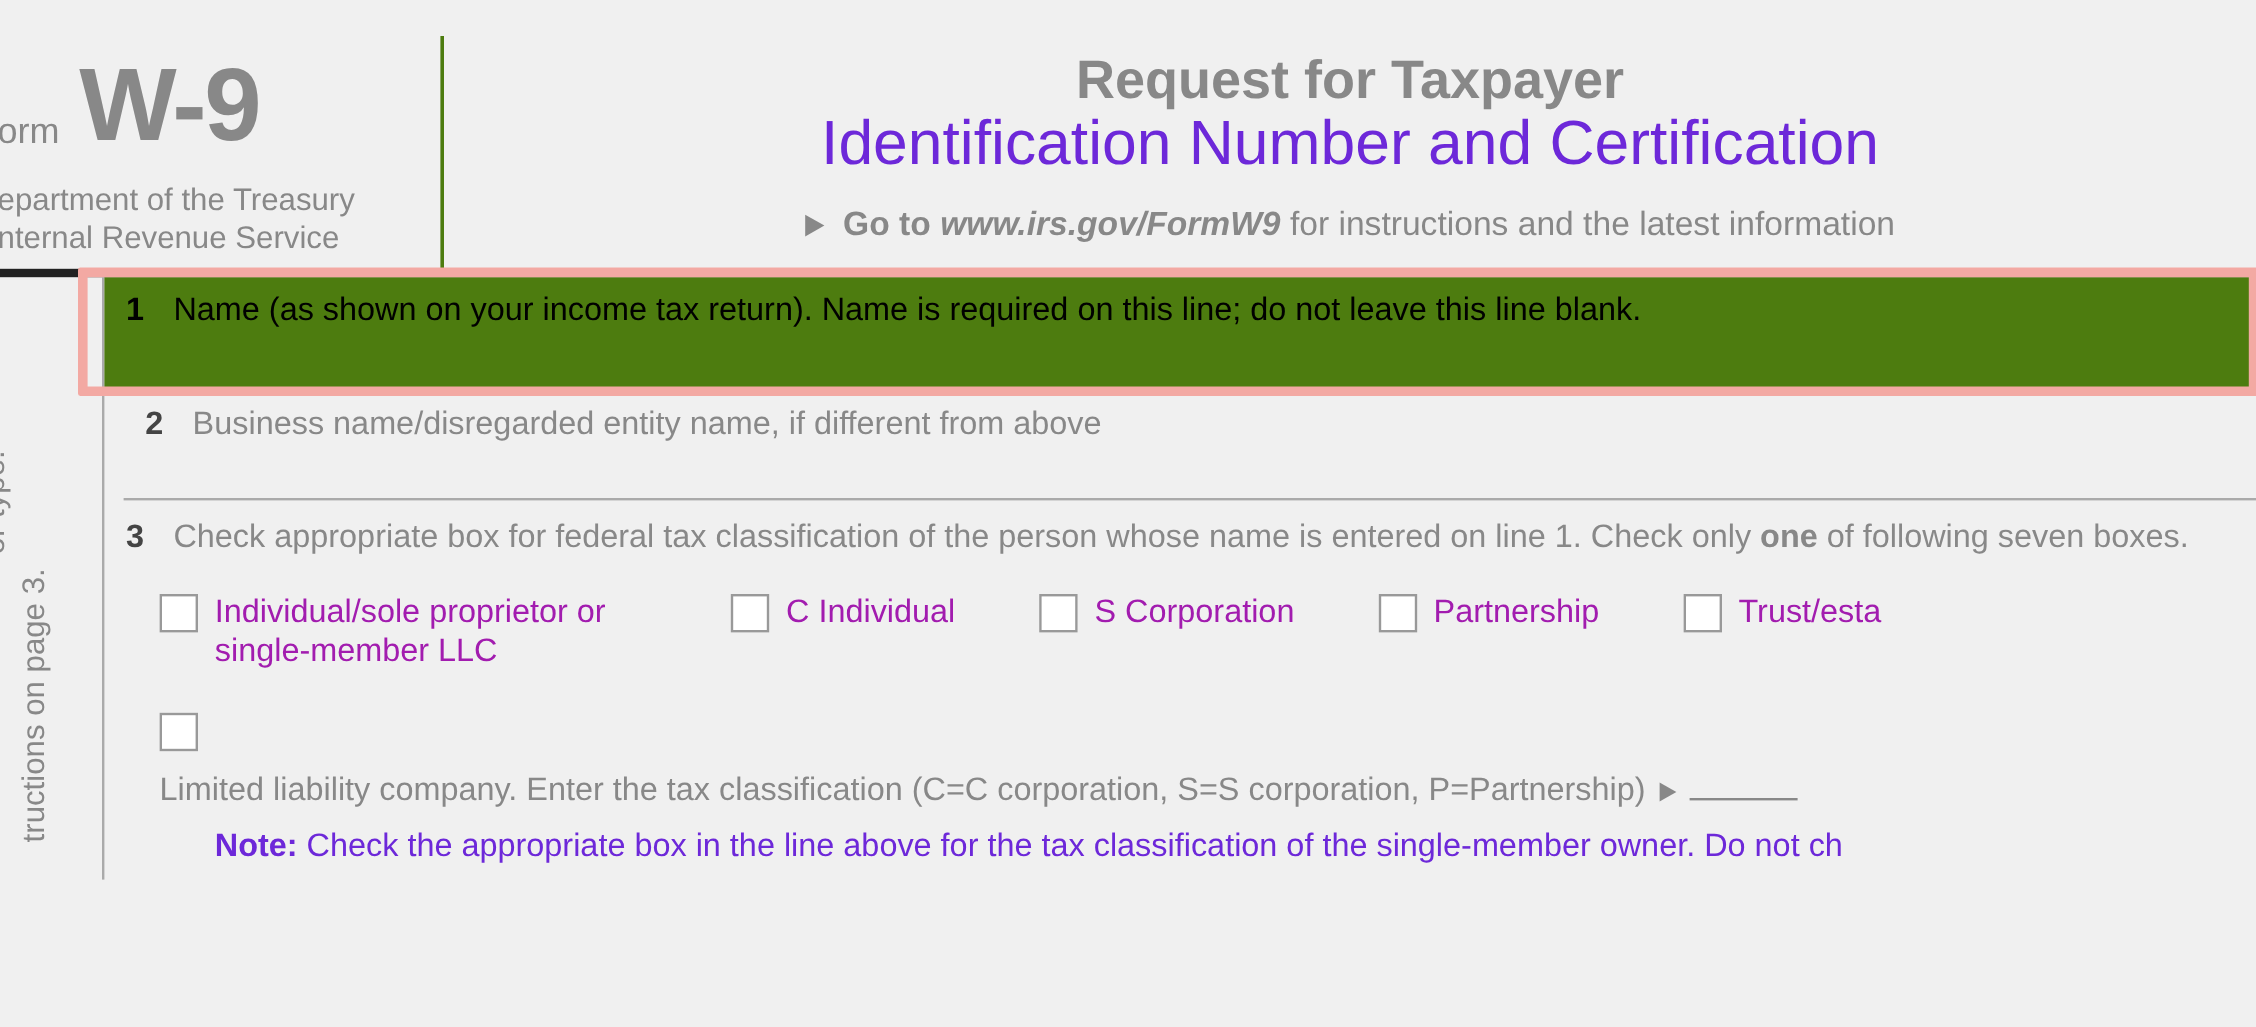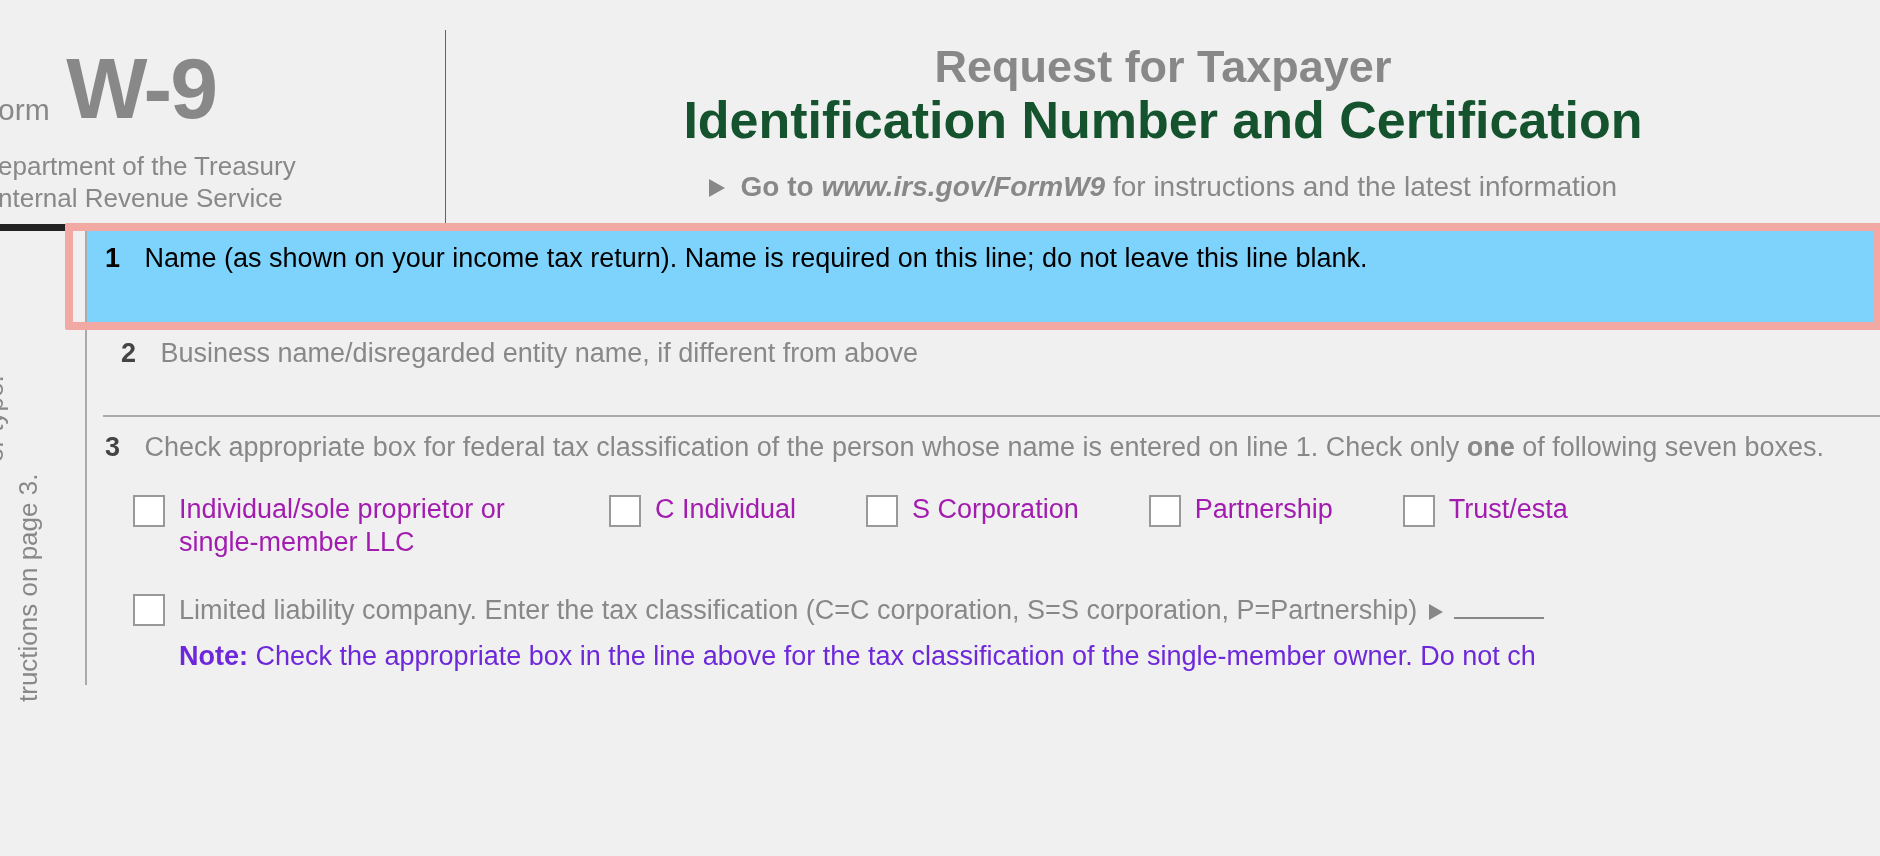--- a/index.html
+++ b/index.html
@@ -21,23 +21,23 @@
     .muted-layer {
       opacity: 1;
       color: #7a7a7a;
     }
     .header-row {
       display: flex;
       align-items: flex-start;
       padding: 30px 0 0 0;
     }
     .header-left {
-      width: 446px;
+      width: 370px;
       padding-left: 0;
-      border-right: 1px solid #4d7c0f;
+      border-right: 3px solid #4d7c0f;
       padding-top: 20px;
       padding-bottom: 10px;
     }
     .form-label {
       font-size: 30px;
       color: #888;
       display: inline-block;
       vertical-align: bottom;
       margin-left: -2px;
     }
@@ -63,22 +63,22 @@
       padding-top: 12px;
     }
     .title-main {
       font-size: 45px;
       font-weight: 700;
       color: #888;
       line-height: 1.1;
     }
     .title-sub {
       font-size: 52px;
-      font-weight: 700;
-      color: #14532d;
+      font-weight: 400;
+      color: #6d28d9;
       line-height: 1.1;
     }
     .goto-line {
       font-size: 28px;
       color: #888;
       font-weight: 700;
       margin-top: 22px;
     }
     .goto-line .italic { font-style: italic; font-weight: 700; }
     .goto-line .normal { font-weight: 400; }
@@ -129,21 +129,21 @@
       color: #888;
       position: relative;
     }
     .row-num {
       font-weight: 700;
       color: #444;
       display: inline-block;
       width: 32px;
     }
     .row-line.highlighted {
-      background: #7dd3fc;
+      background: #4d7c0f;
       color: #000;
       z-index: 5;
     }
     .row-line.highlighted .row-num { color: #000; }
     .highlight-border {
       position: absolute;
       left: -22px;
       right: -2px;
       top: -8px;
       bottom: -6px;
@@ -187,20 +187,21 @@
     .checkbox-label.narrow { max-width: 240px; }
 
     .llc-row {
       display: flex;
       align-items: flex-start;
       gap: 14px;
       margin-top: 34px;
       padding-left: 28px;
       font-size: 27px;
       color: #888;
+      flex-direction: column;
     }
     .llc-text { flex: 1; line-height: 1.35; }
     .llc-underline {
       display: inline-block;
       border-bottom: 2px solid #888;
       width: 90px;
       vertical-align: baseline;
       margin-left: 4px;
     }
     .arrow-inline {

